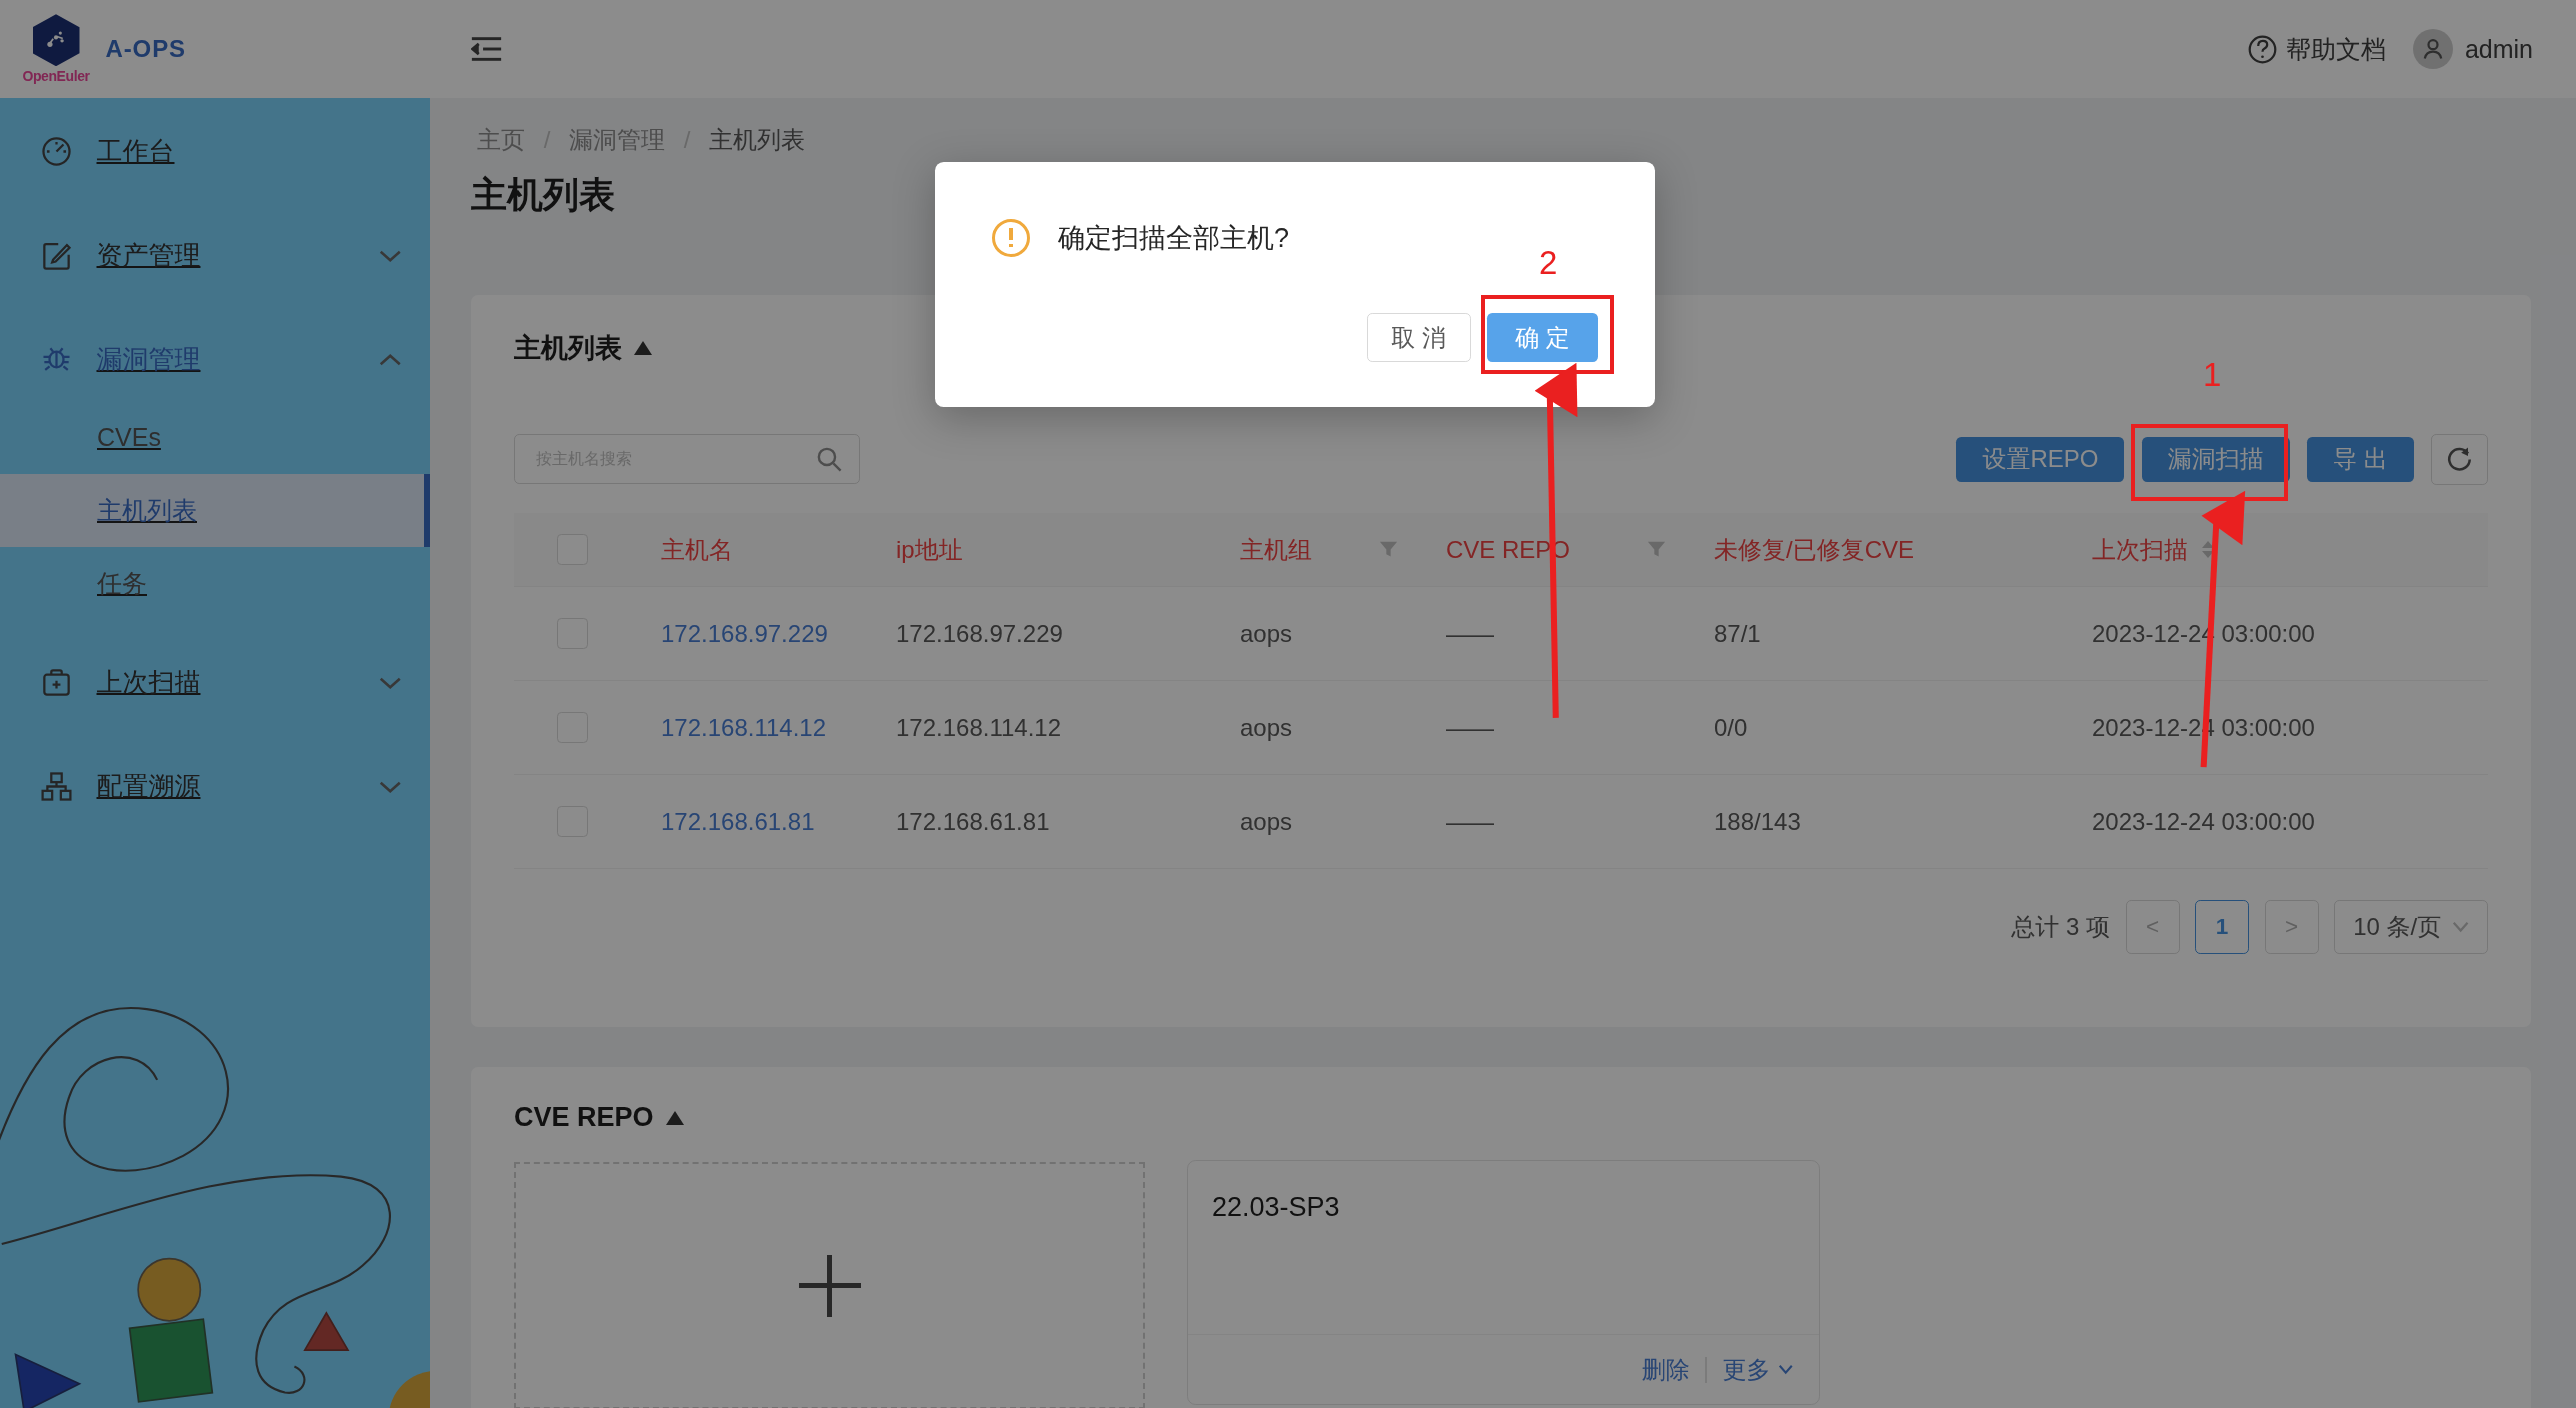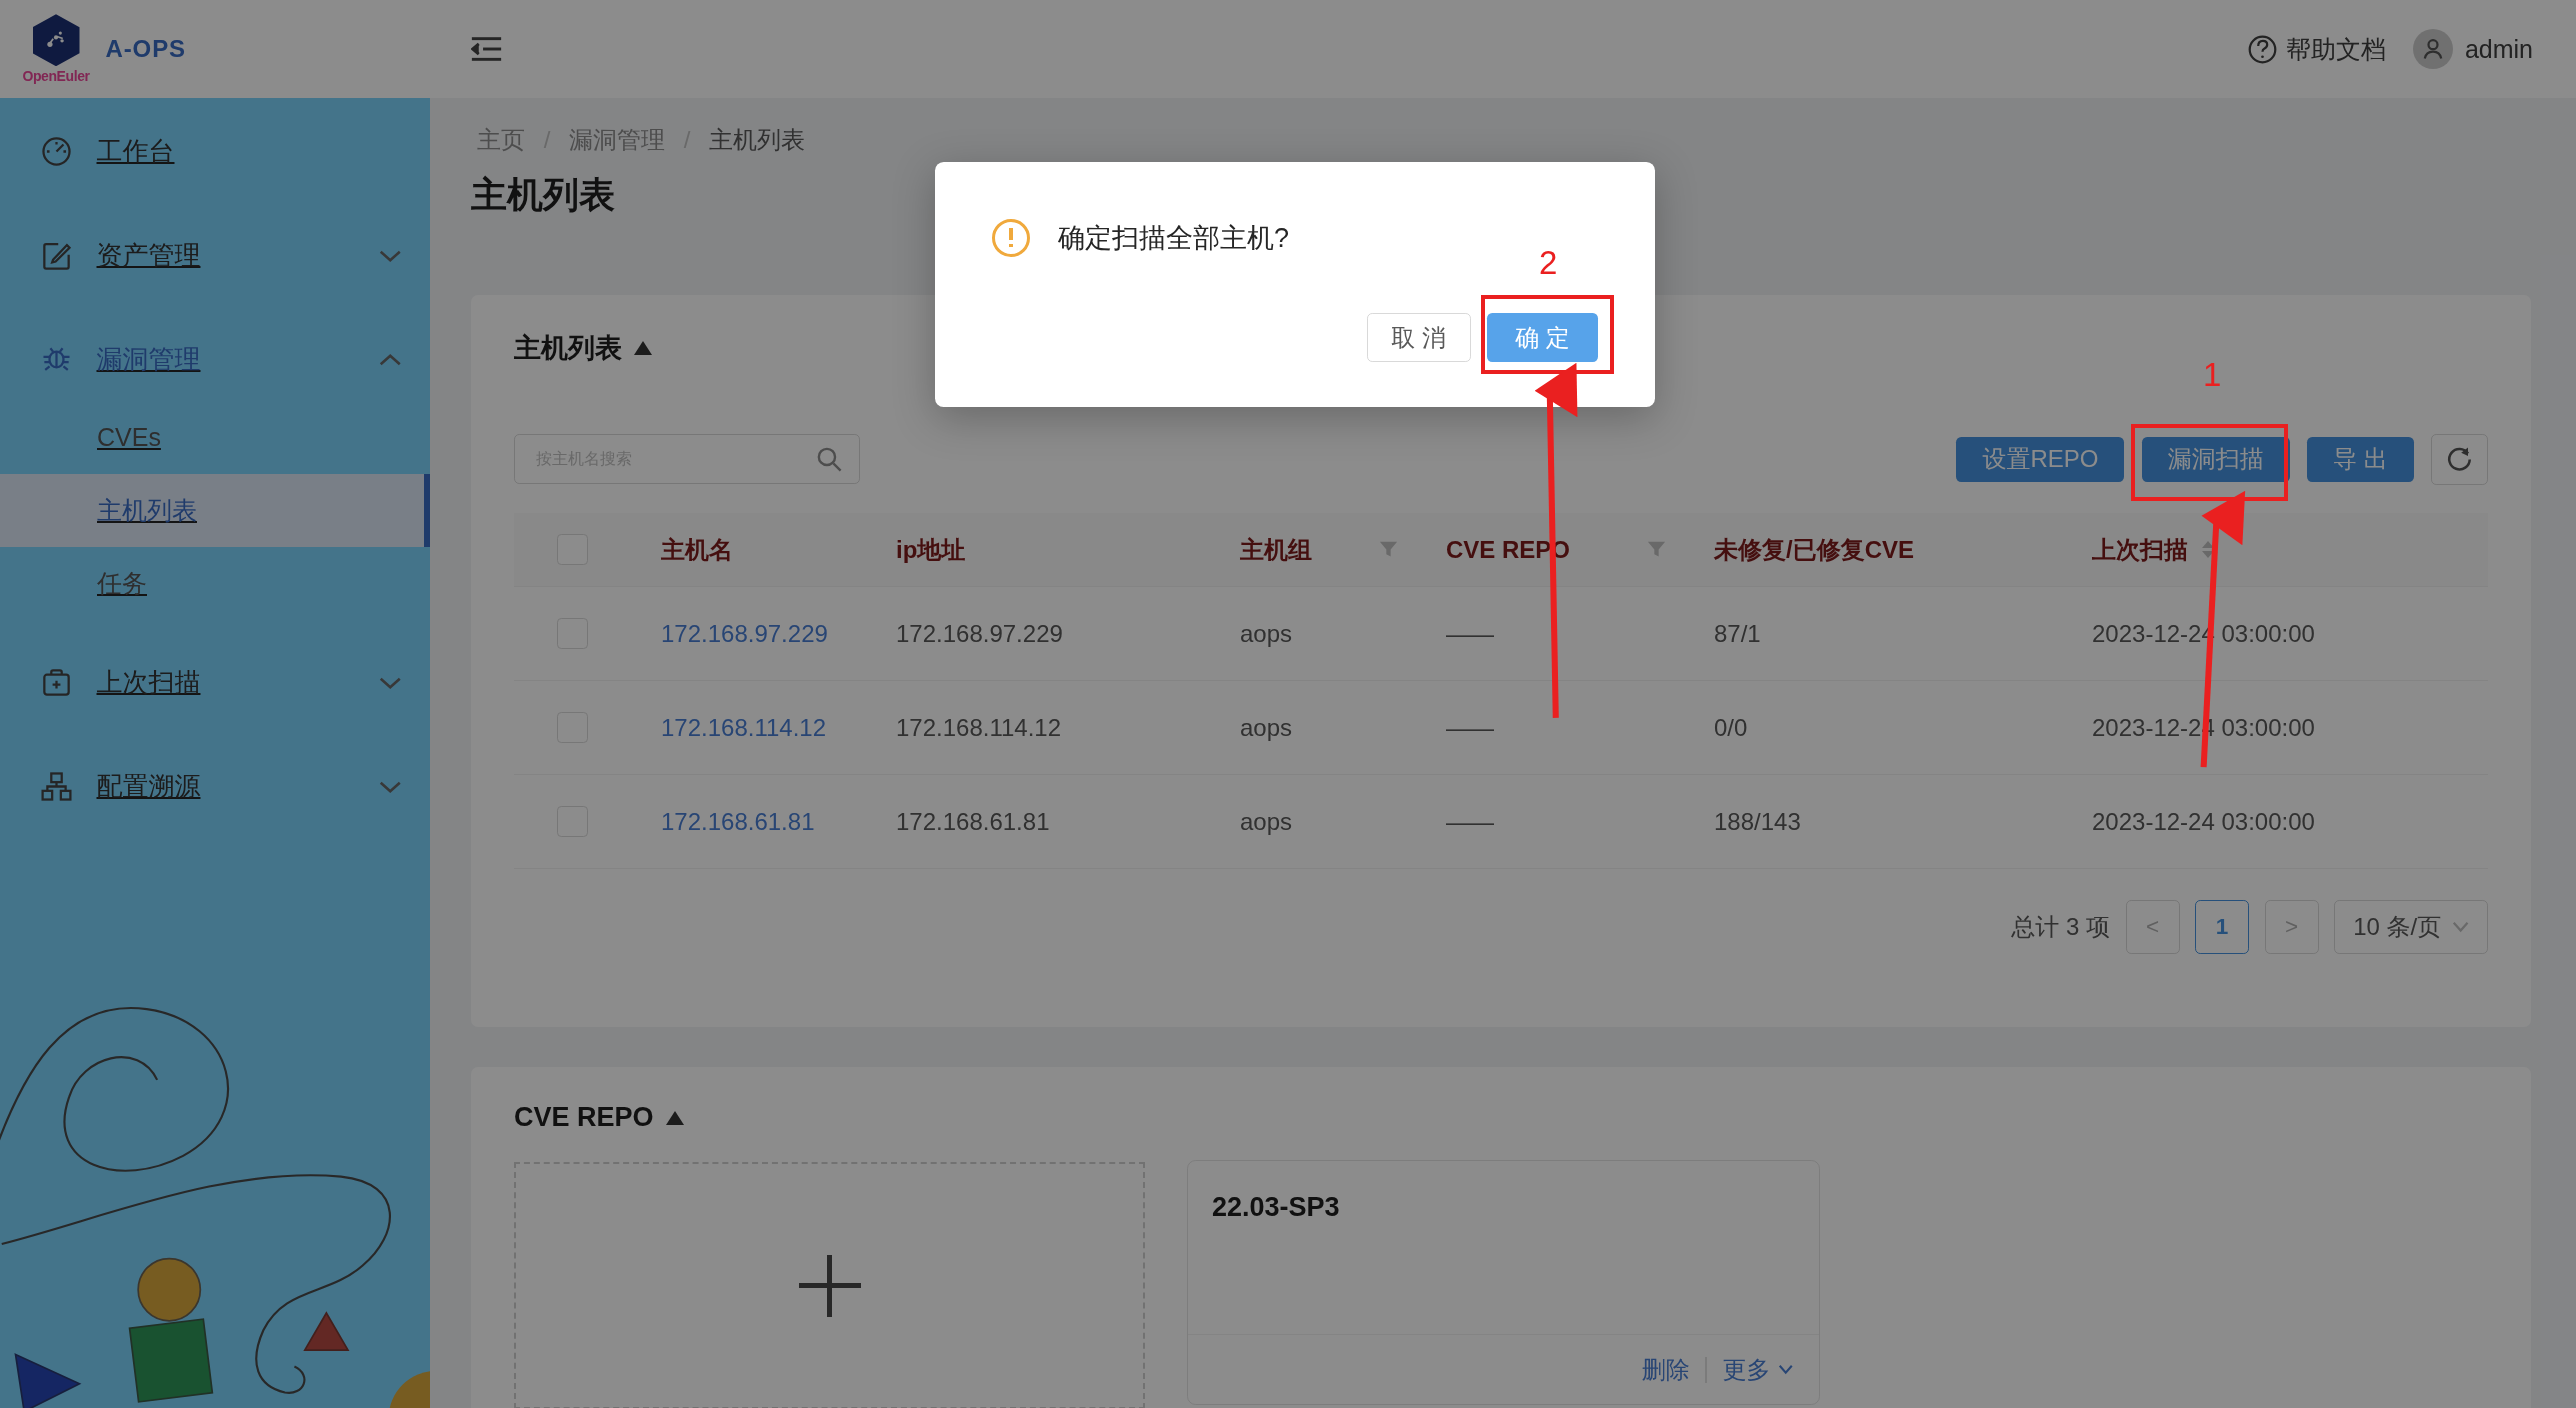--- a/index.html
+++ b/index.html
@@ -51,21 +51,21 @@
   .search{position:relative;width:346px;height:50px;border:1.7px solid #d9d9d9;border-radius:5.2px;background:#fff;box-sizing:border-box;}
   .search input{border:0;outline:0;width:268px;height:45px;margin-left:19px;font-size:16px;color:#595959;background:transparent;font-family:inherit;}
   .search input::placeholder{color:#bfbfbf;}
   .search .mag{position:absolute;right:15.5px;top:10.4px;color:#8c8c8c;}
   .tb-btns{margin-left:auto;display:flex;align-items:center;gap:17.3px;}
   .btn-primary{height:45px;padding:0 26px;background:#4693e0;color:#fff;border:0;border-radius:5.2px;font-size:24px;font-family:inherit;cursor:pointer;}
   .btn-plain{height:51px;width:57px;background:#fff;border:1.7px solid #d9d9d9;border-radius:5.2px;display:flex;align-items:center;justify-content:center;color:#555;cursor:pointer;box-sizing:border-box;}
 
   .table{position:absolute;left:43px;right:43px;top:218px;}
   .trow{display:grid;grid-template-columns:121px 235px 344px 206px 268px 378px 1fr;align-items:center;}
-  .thead{background:#fafafa;height:73px;font-weight:700;font-size:24px;color:#7f1d1d;border-bottom:1.7px solid #f0f0f0;}
+  .thead{background:#fafafa;height:73px;font-weight:400;font-size:24px;color:#ef4444;border-bottom:1.7px solid #f0f0f0;}
   .tbody-row{height:93px;font-size:24px;color:#595959;border-bottom:1.7px solid #f0f0f0;}
   .cell{padding-left:26px;display:flex;align-items:center;gap:8.6px;}
   .cell.first{padding-left:43px;}
   .link{color:#4a7fd4;cursor:pointer;}
   .checkbox{width:29px;height:29px;border:1.7px solid #d9d9d9;border-radius:4.3px;background:#fff;cursor:pointer;}
   .funnel{margin-left:auto;margin-right:22.5px;color:#bfbfbf;}
   .sorter{display:flex;flex-direction:column;gap:2.6px;margin-left:5.2px;}
   .sorter i{display:block;width:0;height:0;border-left:6px solid transparent;border-right:6px solid transparent;}
   .sorter .up{border-bottom:7.8px solid #bfbfbf;}
   .sorter .dn{border-top:7.8px solid #bfbfbf;}
@@ -76,21 +76,21 @@
   .pg-size{width:154px;height:54px;border:1.7px solid #d9d9d9;border-radius:5.2px;background:#fff;display:flex;align-items:center;justify-content:center;gap:10.4px;color:#595959;cursor:pointer;box-sizing:border-box;}
   .pg-size .v{color:#bfbfbf;}
 
   
   .add-repo{position:absolute;left:43px;top:95px;width:631px;height:247px;border:2.6px dashed #cfcfcf;box-sizing:border-box;display:flex;align-items:center;justify-content:center;cursor:pointer;}
   .plus{position:relative;width:62px;height:62px;}
   .plus:before,.plus:after{content:"";position:absolute;background:#4a4a4a;}
   .plus:before{left:28.5px;top:0;width:5.2px;height:62px;}
   .plus:after{top:28.5px;left:0;height:5.2px;width:62px;}
   .repo-card{position:absolute;left:716px;top:93px;width:633px;height:245px;border:1.7px solid #e4e4e4;border-radius:8.6px;background:#fff;box-sizing:border-box;}
-  .repo-name{padding:31px 0 0 24px;font-size:27px;font-weight:700;color:#1f1f1f;}
+  .repo-name{padding:31px 0 0 24px;font-size:27px;font-weight:400;color:#1f1f1f;}
   .repo-foot{position:absolute;left:0;right:0;bottom:0;height:69px;border-top:1.7px solid #f0f0f0;display:flex;align-items:center;justify-content:flex-end;padding-right:26px;gap:15.5px;font-size:24px;font-family:Liberation Serif, serif;}
   .repo-foot .divider{width:1.7px;height:26px;background:#e0e0e0;}
   .repo-foot .act{color:#4a7fd4;cursor:pointer;display:flex;align-items:center;gap:7px;}
 
   
   .mask{position:absolute;inset:0;background:rgba(0,0,0,0.45);z-index:40;}
   .modal{position:absolute;left:935px;top:162px;width:720px;height:245px;background:#fff;border-radius:8.6px;
          box-shadow:0 10.4px 41px rgba(0,0,0,.25);z-index:50;}
   .modal-body{display:flex;align-items:center;gap:28px;padding:57px 0 0 57px;}
   .warn{width:38px;height:38px;border:3.5px solid #f0a93c;border-radius:50%;box-sizing:border-box;position:relative;flex:0 0 auto;}

